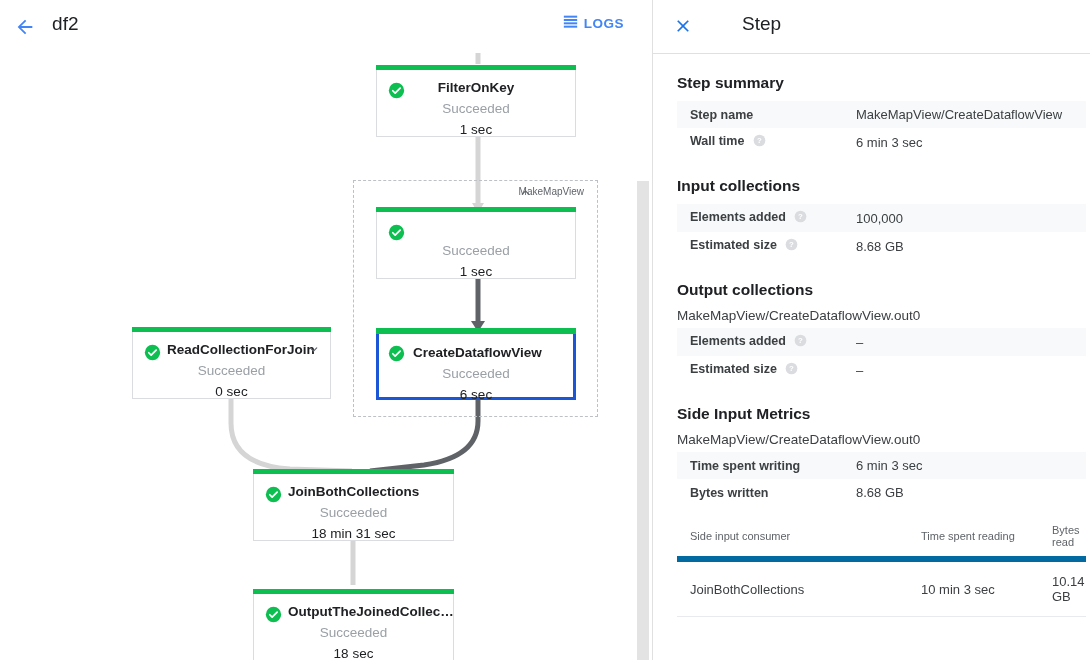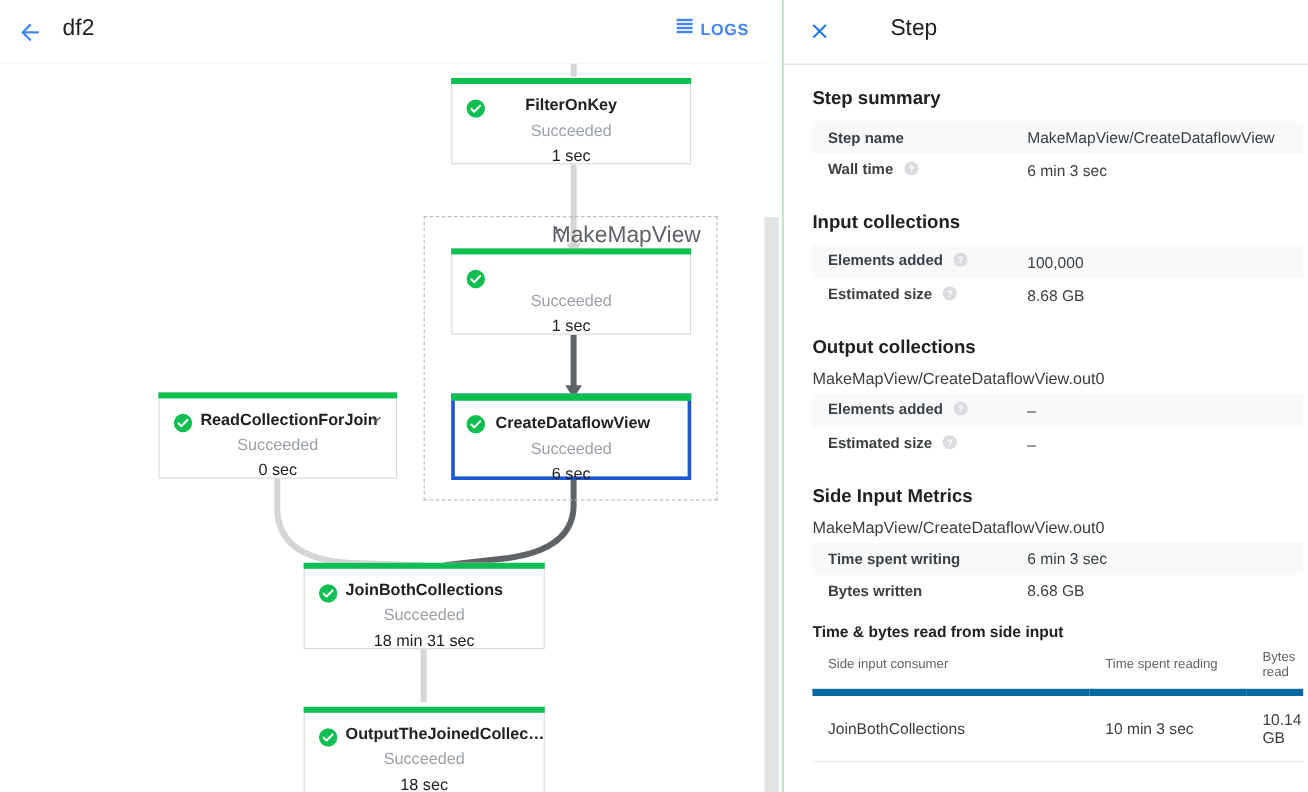--- a/index.html
+++ b/index.html
@@ -110,21 +110,21 @@
     border: 1px dashed #bdc1c6;
     box-sizing: border-box;
     background: transparent;
   }
   #group-label-wrap {
     position: absolute; right: 8px; top: 5px;
     display: flex; align-items: center; gap: 5px;
     cursor: pointer;
   }
   #group-label {
-    font-size: 19px; color: #5f6368;
+    font-size: 10px; color: #5f6368;
   }
 
   
   #left-scrollbar-track {
     position: absolute; right: 2px; top: 53px;
     width: 14px; height: 607px;
     background: #ffffff;
   }
   #left-scrollbar-thumb {
     position: absolute; left: 1px; top: 128px;
@@ -491,21 +491,20 @@
         </tr>
         <tr>
           <td class="k"><span>Bytes written</span></td>
           <td class="v">8.68 GB</td>
         </tr>
       </tbody>
         </table>
 
       <div class="gap-sm"></div>
 
-      <div class="subheading">Time &amp; bytes read from side input</div>
       <table class="sidein">
         <thead>
           <tr>
             <th>Side input consumer</th>
             <th class="num">Time spent reading</th>
             <th class="num">Bytes read</th>
           </tr>
         </thead>
         <tbody>
           <tr>

